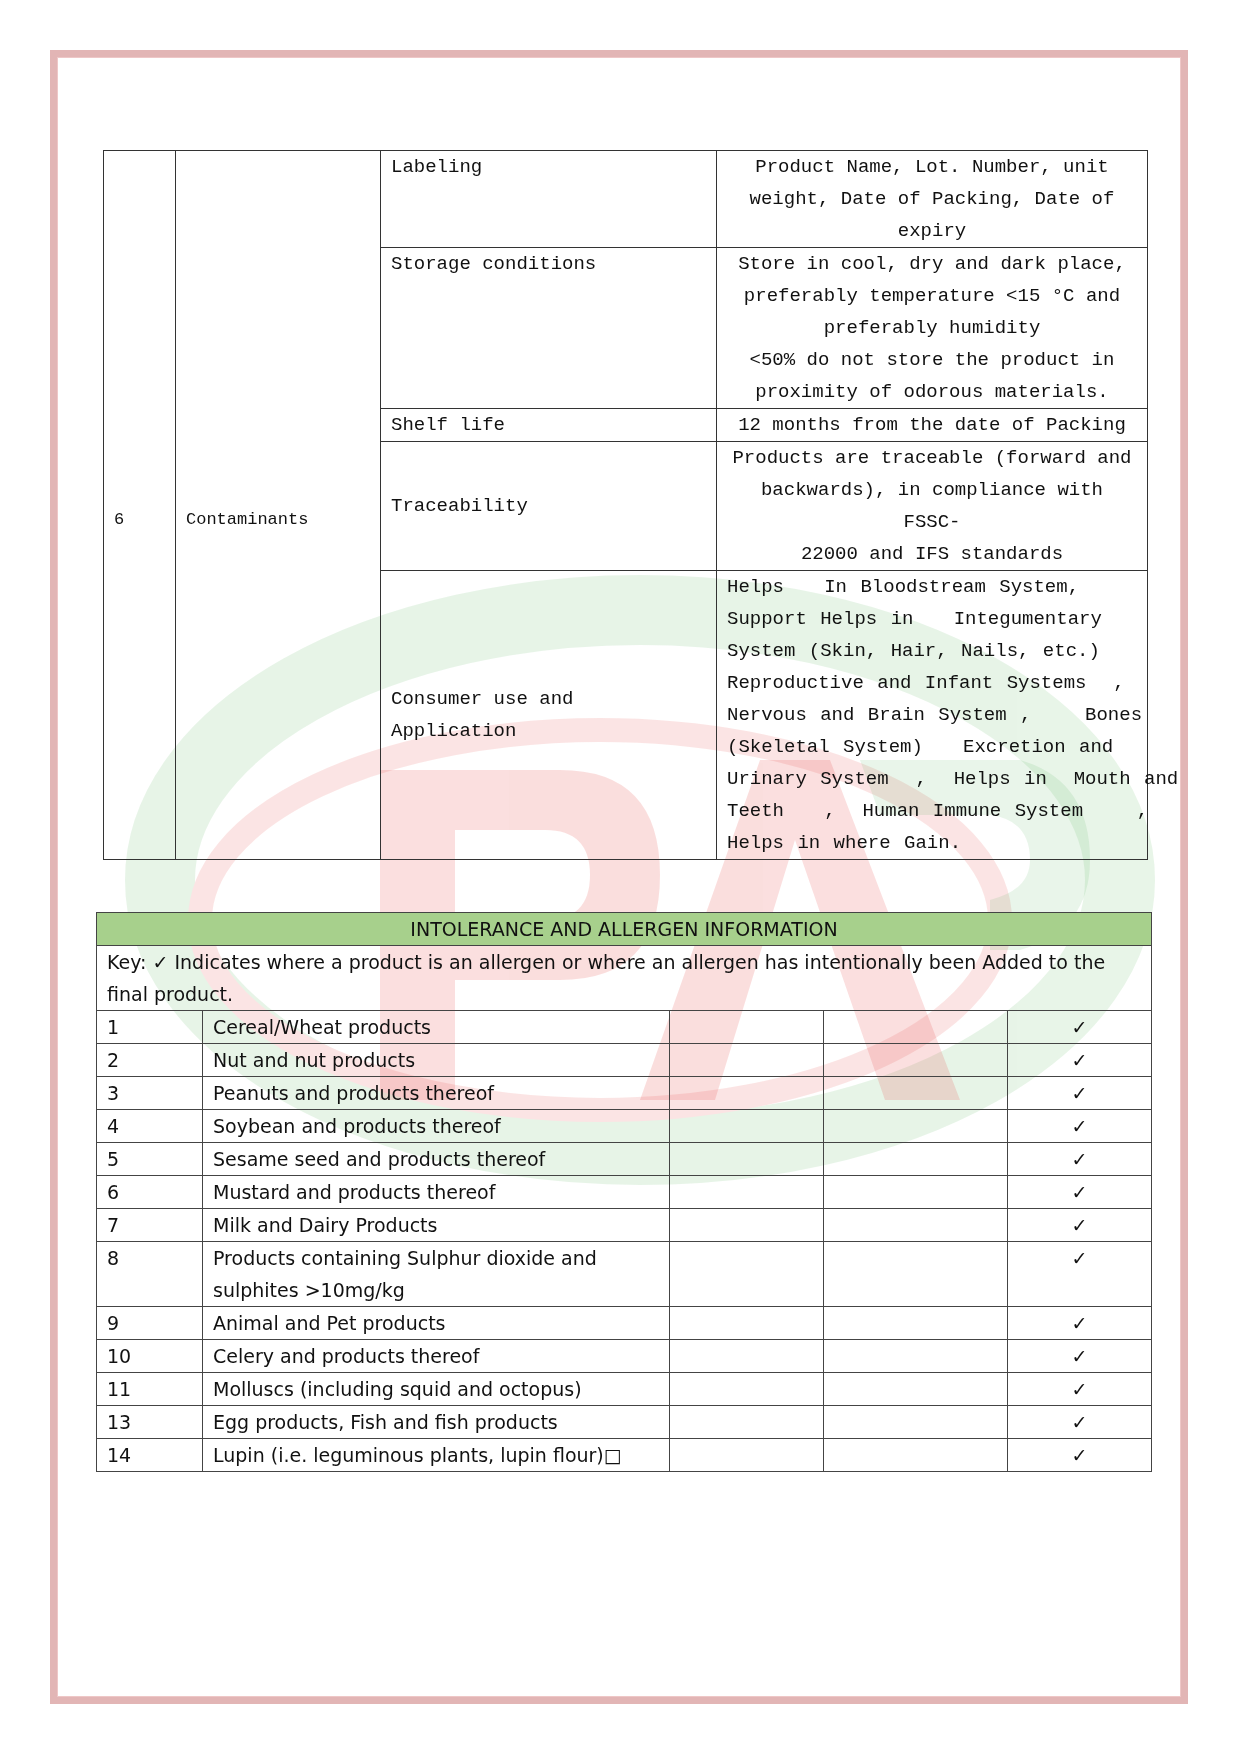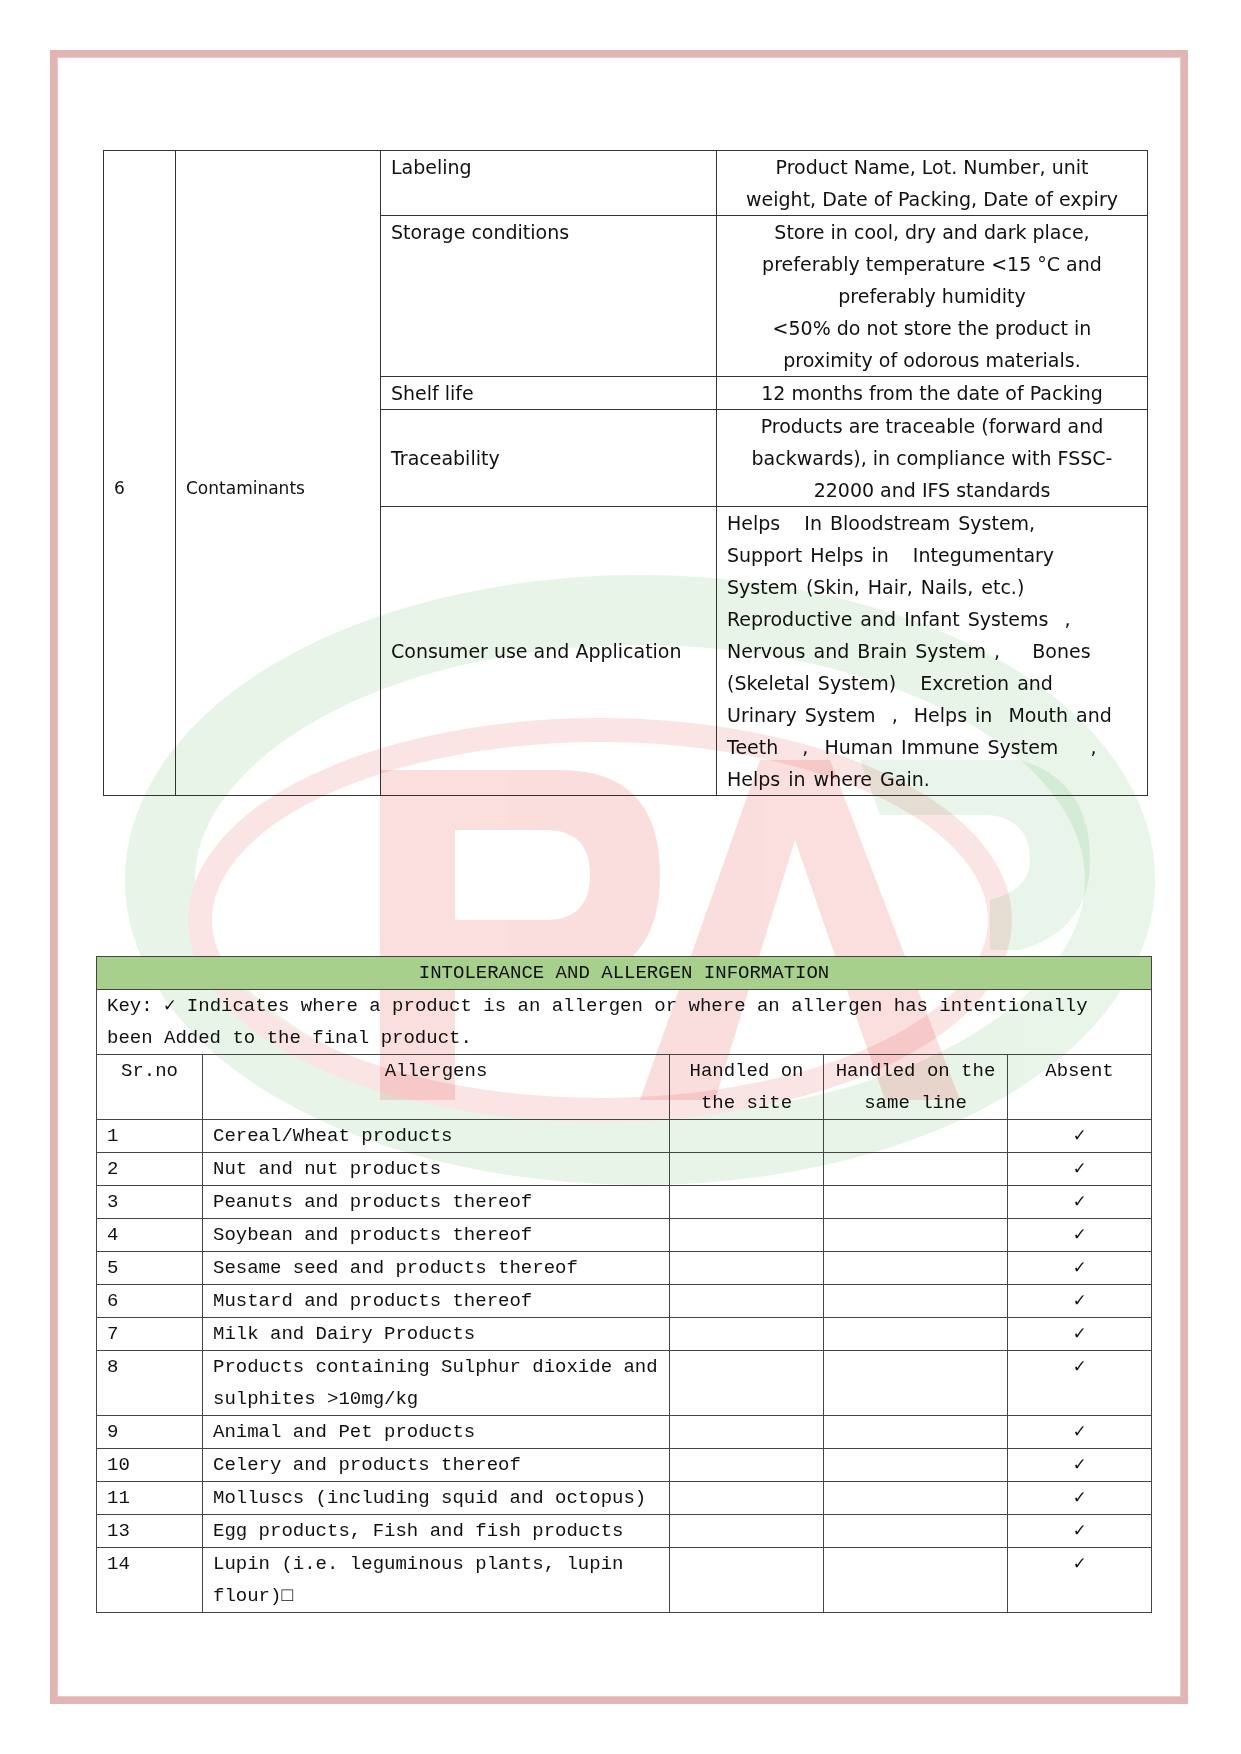--- a/index.html
+++ b/index.html
@@ -16,29 +16,29 @@
     border: 1px solid #eec7c7; box-sizing: border-box;
   }
   .watermark { position: absolute; left: 0; top: 0; width: 1241px; height: 1754px; pointer-events: none; z-index: 0; }
   .content { position: absolute; left: 0; top: 0; width: 1241px; height: 1754px; z-index: 1; }
 
   table { border-collapse: collapse; position: absolute; table-layout: fixed; }
   td { font-size: 19px; line-height: 32px; vertical-align: top; padding: 0 10px; }
 
   
   #spec-table { left: 103px; top: 150px; width: 1044px; }
-  #spec-table td { border: 1.5px solid #333; }
+  #spec-table td { border: 1.5px solid #333; font-family: Liberation Mono, monospace; }
   #spec-table td.num { vertical-align: middle; font-size: 17px; padding-top: 30px; }
   #spec-table td.cat { vertical-align: middle; font-size: 17px; padding-top: 30px; }
   #spec-table td.val { text-align: center; }
   #spec-table td.middle { vertical-align: middle; }
   #spec-table td.consumer { text-align: left; word-spacing: 2px; }
 
   
-  #allergen-table { left: 96px; top: 956px; width: 1055px; font-family: Liberation Mono, monospace; }
+  #allergen-table { left: 96px; top: 912px; width: 1055px; }
   #allergen-table td { border: 1.5px solid #444; }
   #allergen-table .title-row td {
     background: #a7d08c; text-align: center; font-size: 19px; line-height: 32px; font-weight: normal;
   }
   #allergen-table .head td { text-align: center; }
   #allergen-table td.c { text-align: center; }
   #allergen-table td.sr { padding-left: 10px; }
   #allergen-table .row td { line-height: 32px; }
 </style>
 </head>
@@ -128,27 +128,20 @@
         <col style="width:184px">
         <col style="width:144px">
     </colgroup>
     <tbody>
         <tr class="title-row">
       <td colspan="5">INTOLERANCE AND ALLERGEN INFORMATION</td>
     </tr>
     <tr>
       <td colspan="5">Key: ✓ Indicates where a product is an allergen or where an allergen has intentionally been Added to the final product.</td>
     </tr>
-    <tr class="head">
-      <td style="height:64px">Sr.no</td>
-      <td>Allergens</td>
-      <td>Handled on the site</td>
-      <td>Handled on the same line</td>
-      <td>Absent</td>
-    </tr>
     </tbody>
       <tbody id="allergen-body">
         <tr class="row">
     <td class="sr">1</td>
     <td>Cereal/Wheat products</td>
     <td class="c"></td>
     <td class="c"></td>
     <td class="c">✓</td>
   </tr>
         <tr class="row">

